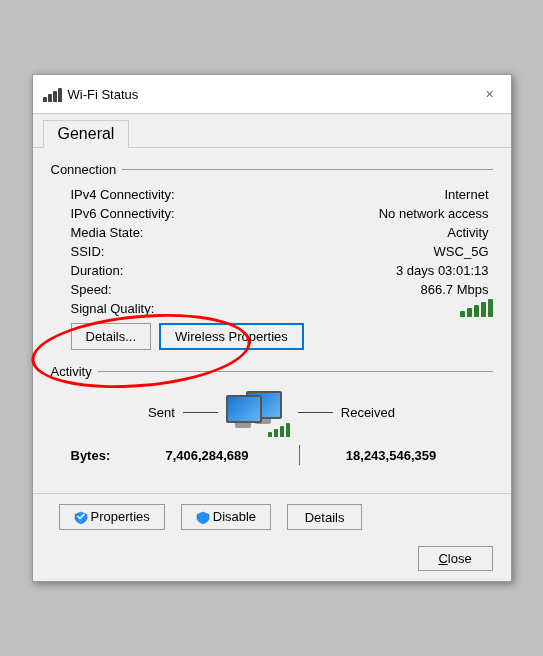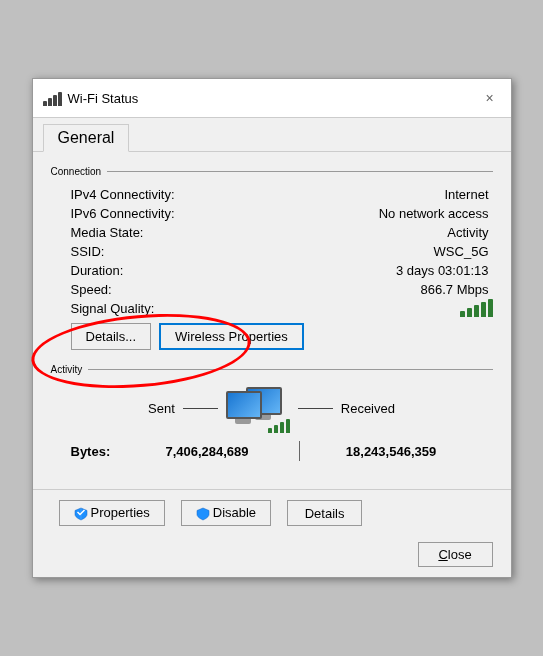--- a/index.html
+++ b/index.html
@@ -76,21 +76,21 @@
     }
     .section {
       margin-bottom: 14px;
     }
     .section-header {
       display: flex;
       align-items: center;
       margin-bottom: 8px;
     }
     .section-title {
-      font-size: 10px;
+      font-size: 13px;
       font-weight: normal;
       color: #000;
       padding-right: 6px;
       white-space: nowrap;
     }
     .section-line {
       flex: 1;
       height: 1px;
       background: #999;
     }

